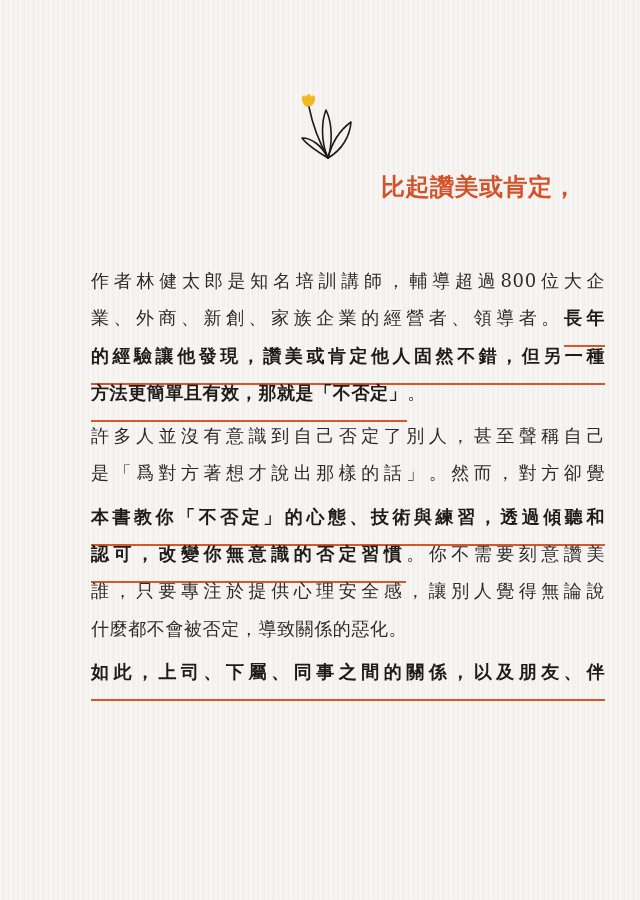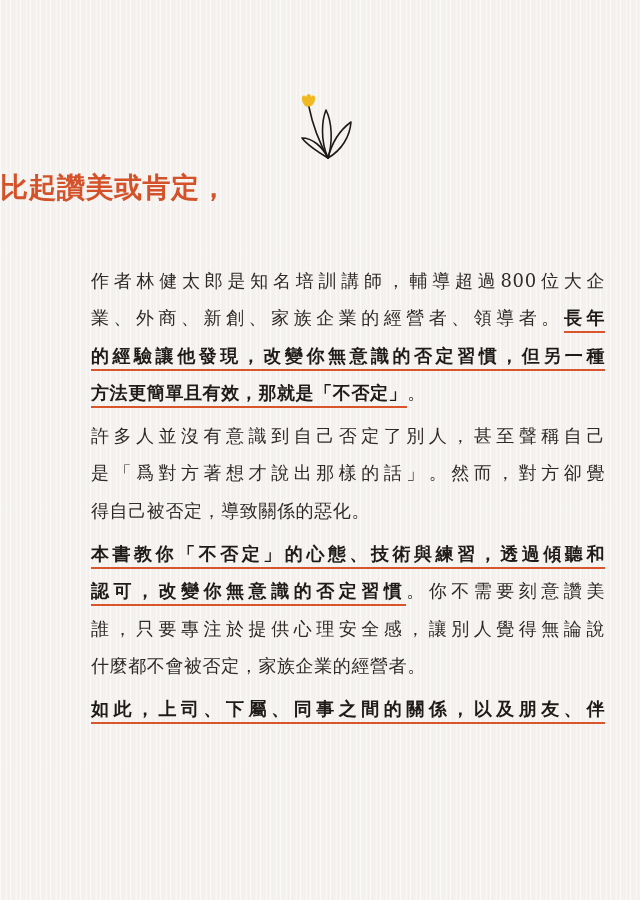--- a/index.html
+++ b/index.html
@@ -32,25 +32,25 @@
       left: 300px;
       top: 92px;
       width: 56px;
       height: 72px;
     }
     .headline {
       position: absolute;
       left: 0;
       top: 170px;
       width: 577px;
-      text-align: left;
+      text-align: right;
       font-family: "DejaVu Sans", "Liberation Sans", sans-serif;
       font-weight: bold;
       color: #d4522a;
-      font-size: 28px;
+      font-size: 24px;
       line-height: 35px;
       letter-spacing: 0.5px;
     }
     .headline .line {
       display: block;
       white-space: nowrap;
     }
     .body {
       position: absolute;
       left: 59px;
@@ -71,21 +71,21 @@
       text-align: justify;
       text-align-last: justify;
     }
     .ln.last {
       text-align-last: left;
     }
     .hl {
       font-weight: bold;
       color: #1f1b19;
       border-bottom: 2.5px solid #d9552c;
-      padding-bottom: 3px;
+      padding-bottom: 17px;
     }
     .plain {
       color: #2f2a27;
     }
   </style>
 </head>
 <body>
 
 <div class="page">
 
@@ -104,35 +104,34 @@
 
   <div class="headline">
     <span class="line">比起讚美或肯定，</span>
   </div>
 
   <div class="body">
 
     <div class="para">
       <span class="ln plain">作者林健太郎是知名培訓講師，輔導超過800位大企</span>
       <span class="ln"><span class="plain">業、外商、新創、家族企業的經營者、領導者。</span><span class="hl">長年</span></span>
-      <span class="ln"><span class="hl">的經驗讓他發現，改變你無意識的否定習慣，但另一種</span></span>
+      <span class="ln"><span class="hl">的經驗讓他發現，讚美或肯定他人固然不錯，但另一種</span></span>
       <span class="ln last"><span class="hl">方法更簡單且有效，那就是「不否定」</span><span class="plain">。</span></span>
     </div>
 
     <div class="para">
       <span class="ln plain">許多人並沒有意識到自己否定了別人，甚至聲稱自己</span>
       <span class="ln plain">是「爲對方著想才說出那樣的話」。然而，對方卻覺</span>
-      <span class="ln plain last">得自己被否定，導致關係的惡化。</span>
     </div>
 
     <div class="para">
       <span class="ln"><span class="hl">本書教你「不否定」的心態、技術與練習，透過傾聽和</span></span>
       <span class="ln"><span class="hl">認可，改變你無意識的否定習慣</span><span class="plain">。你不需要刻意讚美</span></span>
       <span class="ln plain">誰，只要專注於提供心理安全感，讓別人覺得無論說</span>
-      <span class="ln plain last">什麼都不會被否定，家族企業的經營者。</span>
+      <span class="ln plain last">什麼都不會被否定，導致關係的惡化。</span>
     </div>
 
     <div class="para">
       <span class="ln"><span class="hl">如此，上司、下屬、同事之間的關係，以及朋友、伴</span></span>
     </div>
 
   </div>
 </div>
 
 </body></html>

